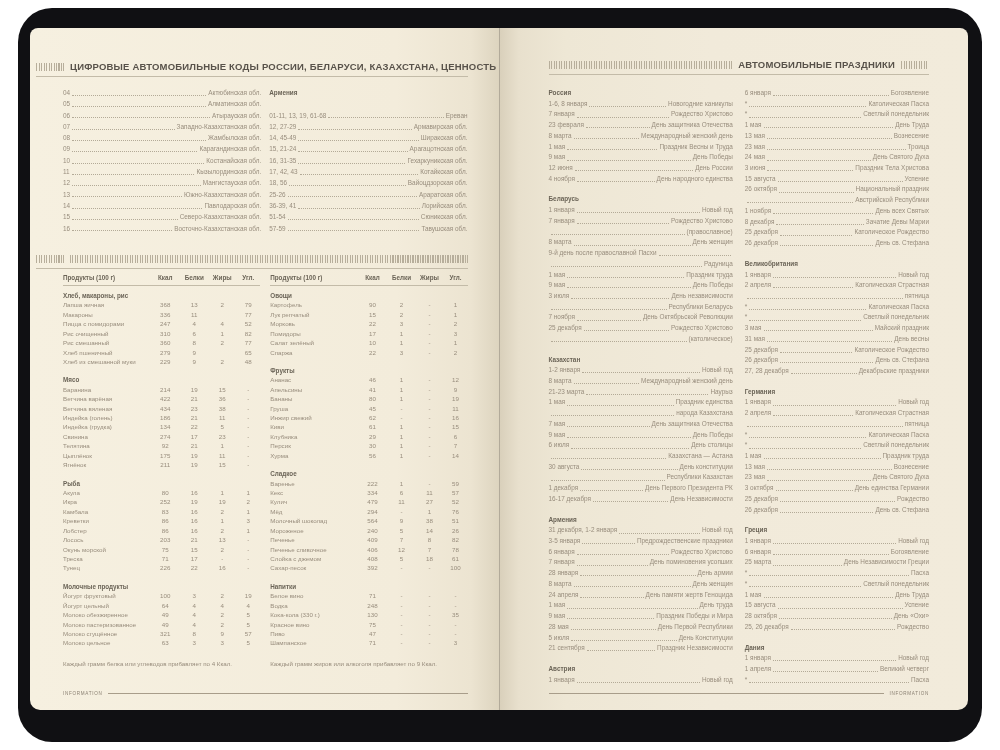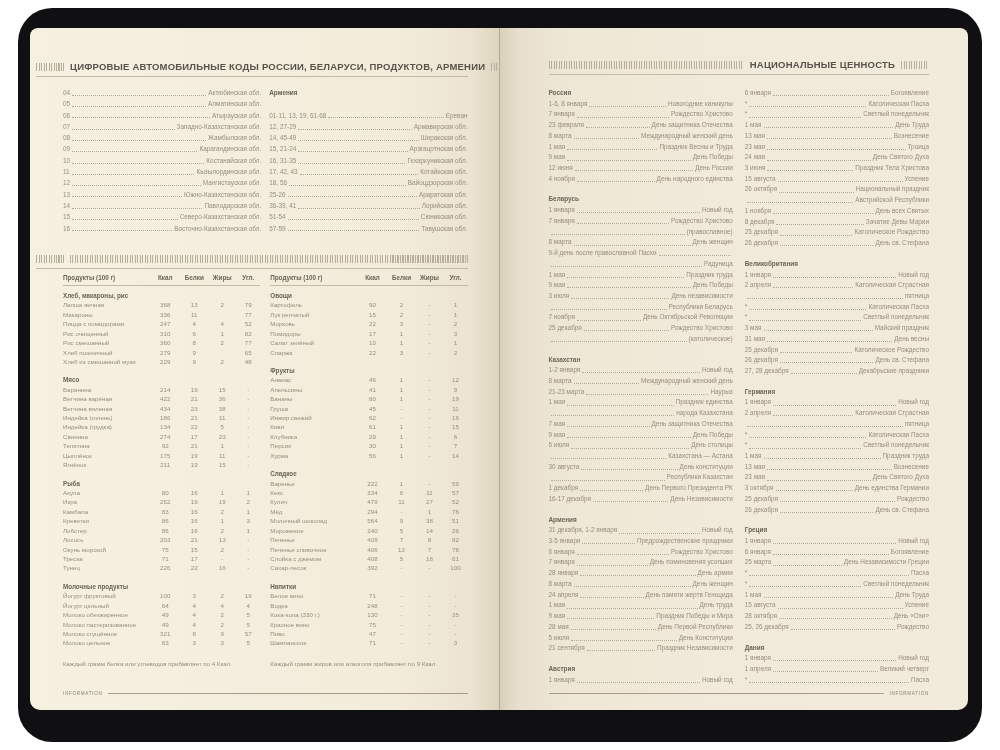--- a/index.html
+++ b/index.html
@@ -75,21 +75,21 @@
 
 <div class="scene">
   <div class="book">
     <div class="pages">
 
       <section class="page left">
 
         <div class="block codes-block">
           <div class="bar">
             <span class="hatch hatch-lead"></span>
-            <h2>ЦИФРОВЫЕ АВТОМОБИЛЬНЫЕ КОДЫ РОССИИ, БЕЛАРУСИ, ПРОДУКТОВ, АРМЕНИИ</h2>
+            <h2>ЦИФРОВЫЕ АВТОМОБИЛЬНЫЕ КОДЫ РОССИИ, БЕЛАРУСИ, КАЗАХСТАНА, ЦЕННОСТЬ</h2>
             <span class="hatch hatch-fill"></span>
           </div>
           <div class="rule"></div>
           <div class="codes-list">
             <div class="codes-col" id="codes-left">
                 <div class="dotrow">
                   <span class="dl">04</span>
                   <span class="leader"></span>
                   <span class="dr">Актюбинская обл.</span>
                 </div>
@@ -714,21 +714,21 @@
           <span class="foot-label">INFORMATION</span>
           <span class="foot-rule"></span>
         </div>
       </section>
 
       <section class="page right">
 
         <div class="block hol-block">
           <div class="bar">
             <span class="hatch hatch-fill"></span>
-            <h2>НАЦИОНАЛЬНЫЕ ЦЕННОСТЬ</h2>
+            <h2>АВТОМОБИЛЬНЫЕ ПРАЗДНИКИ</h2>
             <span class="hatch hatch-lead"></span>
           </div>
           <div class="rule"></div>
           <div class="hol-cols">
             <div class="hol-col" id="hol-left">
                 <div class="hol-group">
                   <div class="country-head">Россия</div>
                   <div class="dotrow">
                     <span class="dl">1-6, 8 января</span>
                     <span class="leader"></span>

